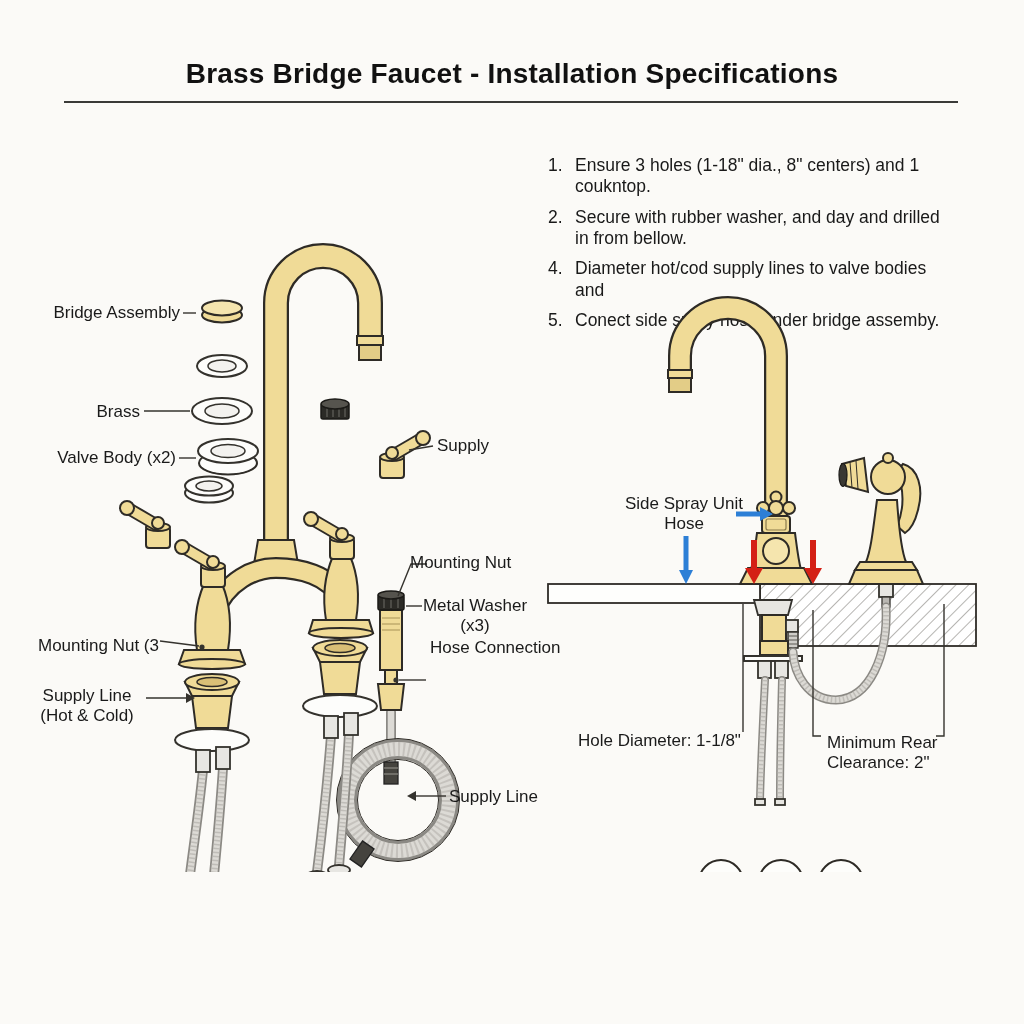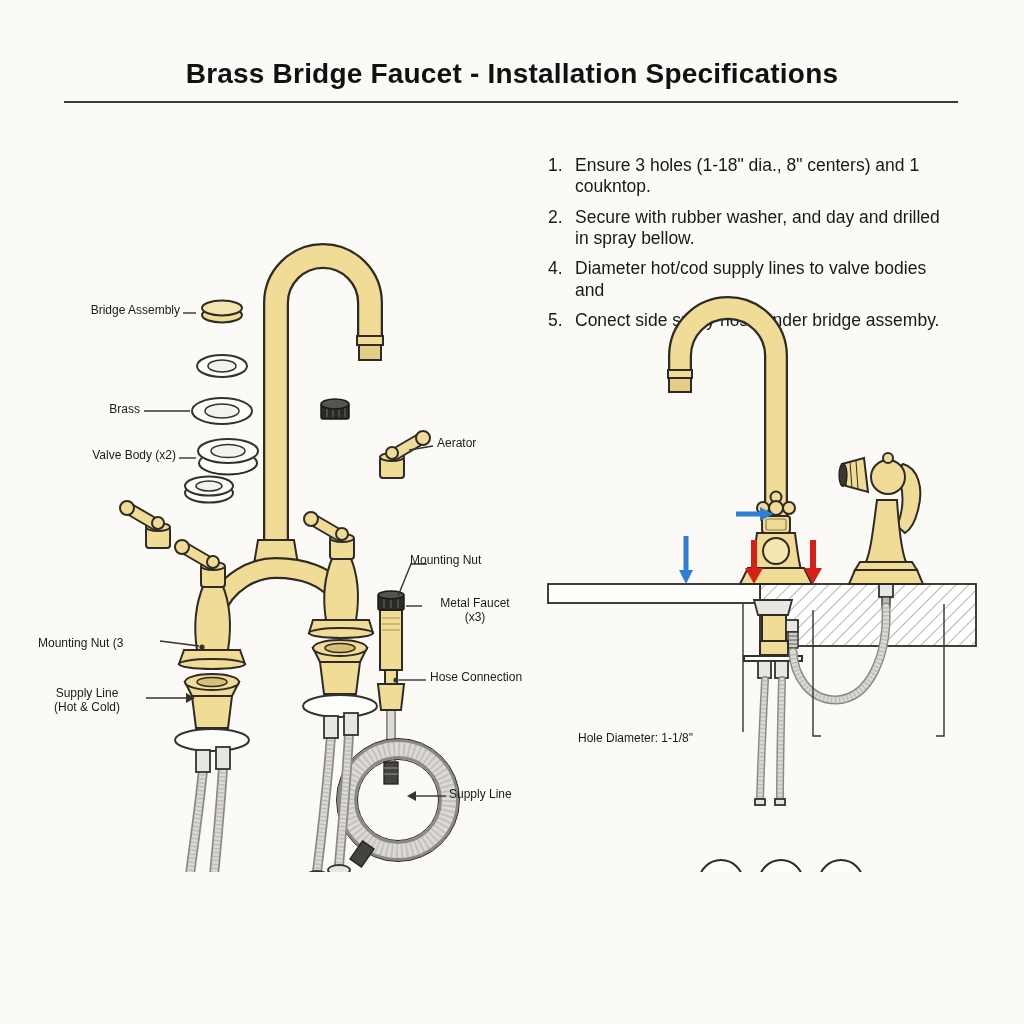--- a/index.html
+++ b/index.html
@@ -1,21 +1,21 @@
 <!DOCTYPE html>
 <html><head>
 <meta charset="utf-8">
 <style>
   html,body{margin:0;padding:0;background:#fbfaf7;}
   #stage{position:relative;width:1024px;height:872px;background:#fbfaf7;overflow:hidden;
          font-family:"Liberation Sans",sans-serif;color:#191919;}
   #title{position:absolute;top:58px;left:0;width:1024px;text-align:center;
          font-size:28px;font-weight:bold;color:#111;letter-spacing:.2px;}
   #rule{position:absolute;top:101px;left:64px;width:894px;border-top:2px solid #3a3a38;}
-  .lbl{position:absolute;font-size:12px;line-height:1.18;white-space:nowrap;color:#1a1a1a;}
+  .lbl{position:absolute;font-size:17px;line-height:1.18;white-space:nowrap;color:#1a1a1a;}
   .ctr{text-align:center;white-space:normal;}
   .rgt{text-align:right;}
   #instructions{position:absolute;left:548px;top:155px;width:402px;font-size:17.5px;line-height:1.22;}
   .inst-item{display:flex;margin-bottom:9px;}
   .inst-num{width:27px;flex:0 0 27px;}
   .inst-txt{flex:1;}
   svg{position:absolute;left:0;top:0;}
   .brass{fill:#F0DB97;stroke:#2e2b26;stroke-width:2;}
   .brassL{fill:#F5E5AE;stroke:#2e2b26;stroke-width:2;}
   .wpart{fill:#fdfdfb;stroke:#34322d;stroke-width:2;}
@@ -39,21 +39,21 @@
   <div id="title">Brass Bridge Faucet - Installation Specifications</div>
   <div id="rule"></div>
 
   <div id="instructions">
     <div class="inst-item">
       <div class="inst-num">1.</div>
       <div class="inst-txt">Ensure 3 holes (1-18" dia., 8" centers) and 1 coukntop.</div>
     </div>
     <div class="inst-item">
       <div class="inst-num">2.</div>
-      <div class="inst-txt">Secure with rubber washer, and day and drilled in spray bellow.</div>
+      <div class="inst-txt">Secure with rubber washer, and day and drilled in from bellow.</div>
     </div>
     <div class="inst-item">
       <div class="inst-num">4.</div>
       <div class="inst-txt">Diameter hot/cod supply lines to valve bodies and</div>
     </div>
     <div class="inst-item">
       <div class="inst-num">5.</div>
       <div class="inst-txt">Conect side spray hose under bridge assemby.</div>
     </div>
   </div>
@@ -308,29 +308,37 @@
         <circle cx="721" cy="882" r="22" style="fill:#fdfdfb;stroke:#2e2b26;stroke-width:2"></circle>
         <circle cx="781" cy="882" r="22" style="fill:#fdfdfb;stroke:#2e2b26;stroke-width:2"></circle>
         <circle cx="841" cy="882" r="22" style="fill:#fdfdfb;stroke:#2e2b26;stroke-width:2"></circle>
       </g>
     </g>
   </svg>
 
   <div class="lbl rgt" style="left:40px;top:303px;width:140px">Bridge Assembly</div>
   <div class="lbl rgt" style="left:40px;top:402px;width:100px">Brass</div>
   <div class="lbl rgt" style="left:28px;top:448px;width:148px">Valve Body (x2)</div>
-  <div class="lbl" style="left:437px;top:436px">Aerator</div>
+  <div class="lbl" style="left:437px;top:436px">Supply</div>
   <div class="lbl" style="left:38px;top:636px">Mounting Nut (3</div>
   <div class="lbl ctr" style="left:30px;top:686px;width:114px">
     <div>Supply Line</div>
     <div>(Hot &amp; Cold)</div>
   </div>
   <div class="lbl" style="left:410px;top:553px">Mounting Nut</div>
   <div class="lbl ctr" style="left:422px;top:596px;width:106px">
-    <div>Metal Faucet</div>
+    <div>Metal Washer</div>
     <div>(x3)</div>
   </div>
-  <div class="lbl" style="left:430px;top:670px">Hose Connection</div>
+  <div class="lbl" style="left:430px;top:638px">Hose Connection</div>
   <div class="lbl" style="left:449px;top:787px">Supply Line</div>
 
+  <div class="lbl ctr" style="left:624px;top:494px;width:120px">
+    <div>Side Spray Unit</div>
+    <div>Hose</div>
+  </div>
   <div class="lbl" style="left:578px;top:731px">Hole Diameter: 1-1/8"</div>
+  <div class="lbl" style="left:827px;top:733px">
+    <div>Minimum Rear</div>
+    <div>Clearance: 2"</div>
+  </div>
 
 </div>
 
 </body></html>

